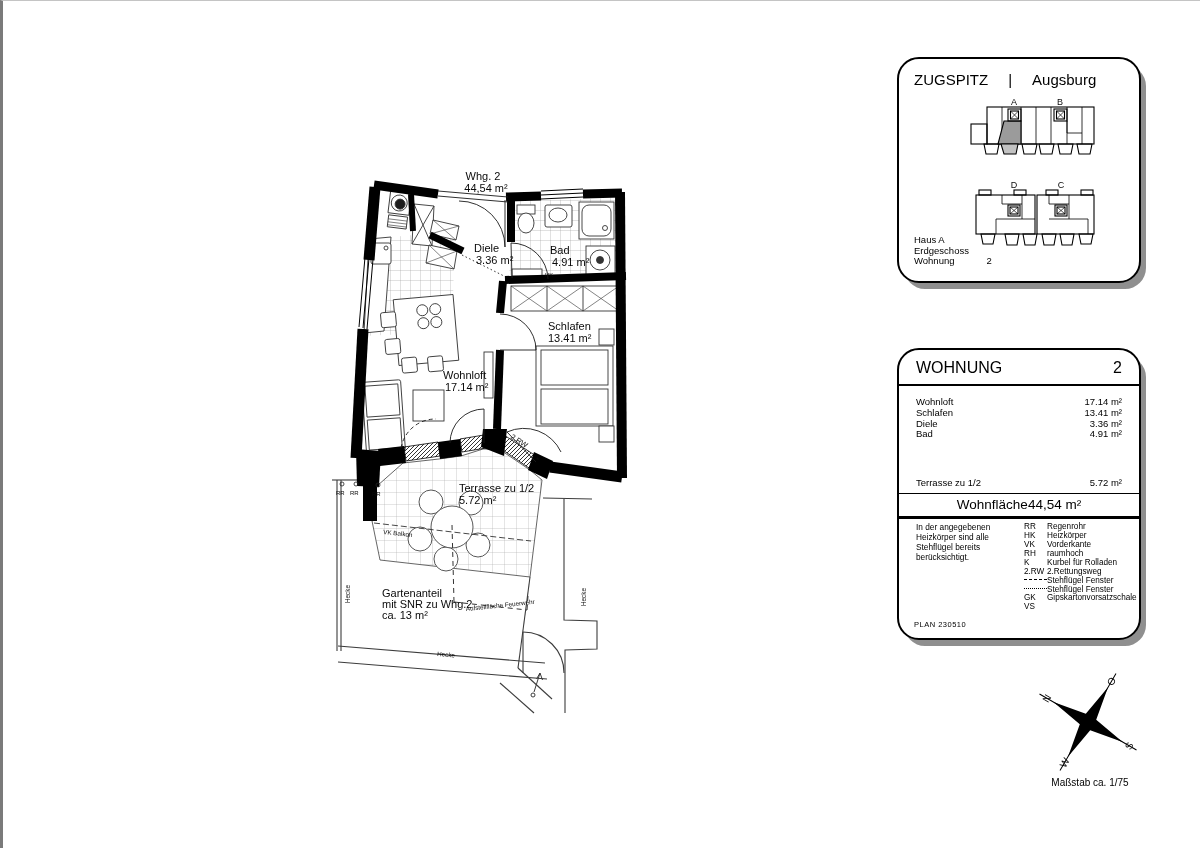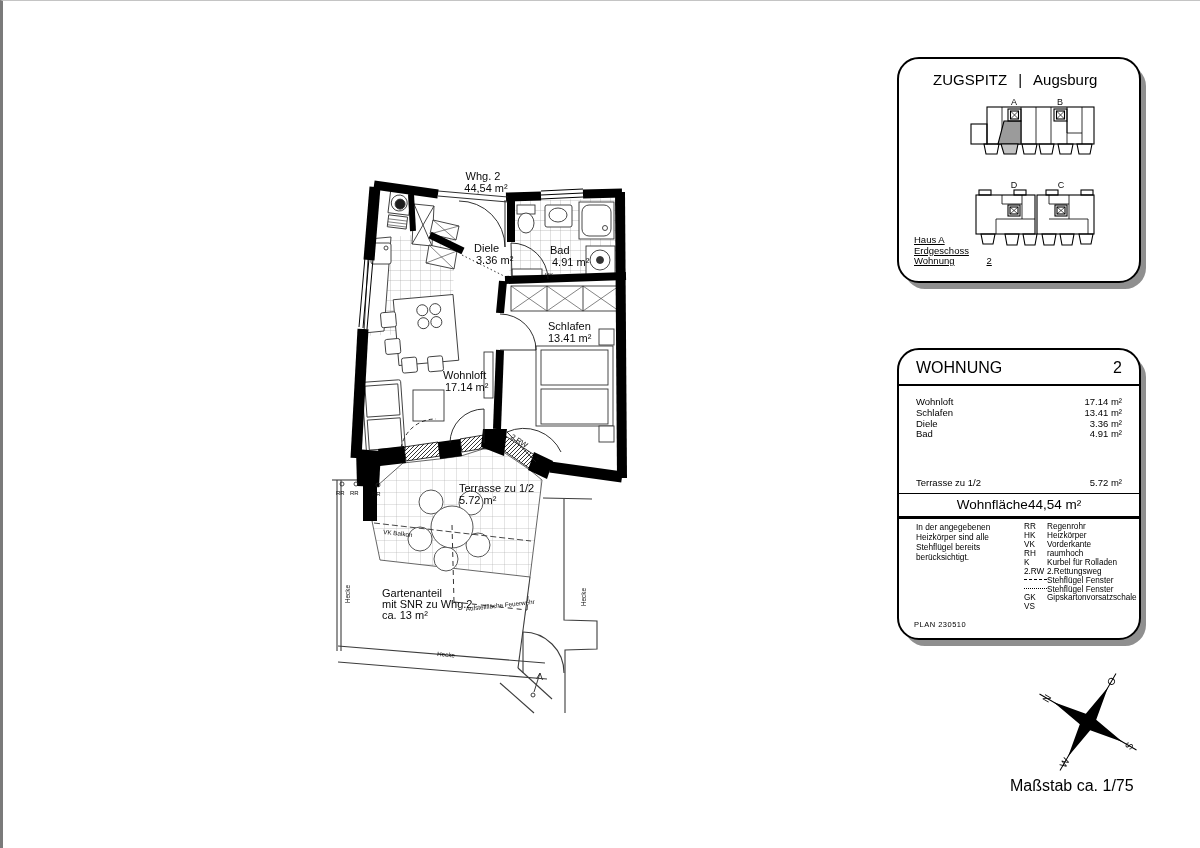--- a/index.html
+++ b/index.html
@@ -4,22 +4,22 @@
 <style>
   html,body{margin:0;padding:0;background:#fff;}
   body{width:1200px;height:848px;position:relative;overflow:hidden;
        font-family:"Liberation Sans",sans-serif;color:#000;}
   .page-frame{position:absolute;left:0;top:0;width:1200px;height:848px;
        border-left:3px solid #7a7a7a;border-top:1px solid #c4c4c4;box-sizing:border-box;pointer-events:none;}
   
   .card{position:absolute;background:#fff;border:2.5px solid #000;border-radius:22px;
         box-shadow:6px 7px 0 -1px #8f8f8f;box-sizing:border-box;}
   #location-card{left:897px;top:57px;width:244px;height:226px;}
-  #location-card .card-title{position:absolute;left:15px;top:12px;font-size:15px;display:flex;gap:11px;align-items:flex-end;margin-left:19px;}
-  #location-card .info{position:absolute;left:15px;top:176px;font-size:9.5px;line-height:10.5px;text-decoration:underline;}
+  #location-card .card-title{position:absolute;left:15px;top:12px;font-size:15px;display:flex;gap:20px;align-items:flex-end;}
+  #location-card .info{position:absolute;left:15px;top:176px;font-size:9.5px;line-height:10.5px;}
   #location-card .info .unit-line{display:flex;}
   #location-card .info .unit-num{margin-left:32px;}
   #area-card{left:897px;top:348px;width:244px;height:292px;font-size:9.5px;}
   .ac-pad{padding:0 17px;}
   #area-card .hdr{display:flex;justify-content:space-between;align-items:baseline;
         font-size:16px;padding:9px 17px 7px 17px;border-bottom:2.5px solid #000;}
   #area-card .rooms{margin-top:11px;line-height:10.8px;}
   .vrow{display:flex;justify-content:space-between;}
   #area-card .terrace{margin-top:37px;line-height:11px;}
   .sep15{border-top:1.5px solid #000;margin-top:5px;}
@@ -34,21 +34,21 @@
   #area-card table.legend td.abbr{width:37px;}
   .dash-glyph{display:inline-block;width:23px;border-top:1px dashed #000;vertical-align:middle;margin-top:-2px;}
   .dot-glyph{display:inline-block;width:23px;border-top:1px dotted #000;vertical-align:middle;margin-top:-2px;}
   #plan-id{position:absolute;left:15px;bottom:9px;font-size:7.5px;letter-spacing:.5px;}
   
   svg text{font-family:"Liberation Sans",sans-serif;fill:#0a0a0a;}
   text.lbl{font-size:11px;}
   text.sm{font-size:6.3px;}
   text.tick{font-size:6px;}
   #compass-block{position:absolute;left:1010px;top:660px;width:160px;height:145px;}
-  #scale-label{position:absolute;left:1010px;top:777px;width:160px;text-align:left;font-size:16px;}
+  #scale-label{position:absolute;left:1010px;top:777px;width:160px;text-align:center;font-size:10px;}
 </style>
 </head>
 <body>
 
 <div class="page-frame"></div>
 
 <svg width="1200" height="848" viewBox="0 0 1200 848" style="position:absolute;left:0;top:0;">
   <defs>
     <pattern id="hatch" width="4" height="4" patternUnits="userSpaceOnUse">
       <path d="M0,4 L4,0" stroke="#000" stroke-width="0.8"></path>

